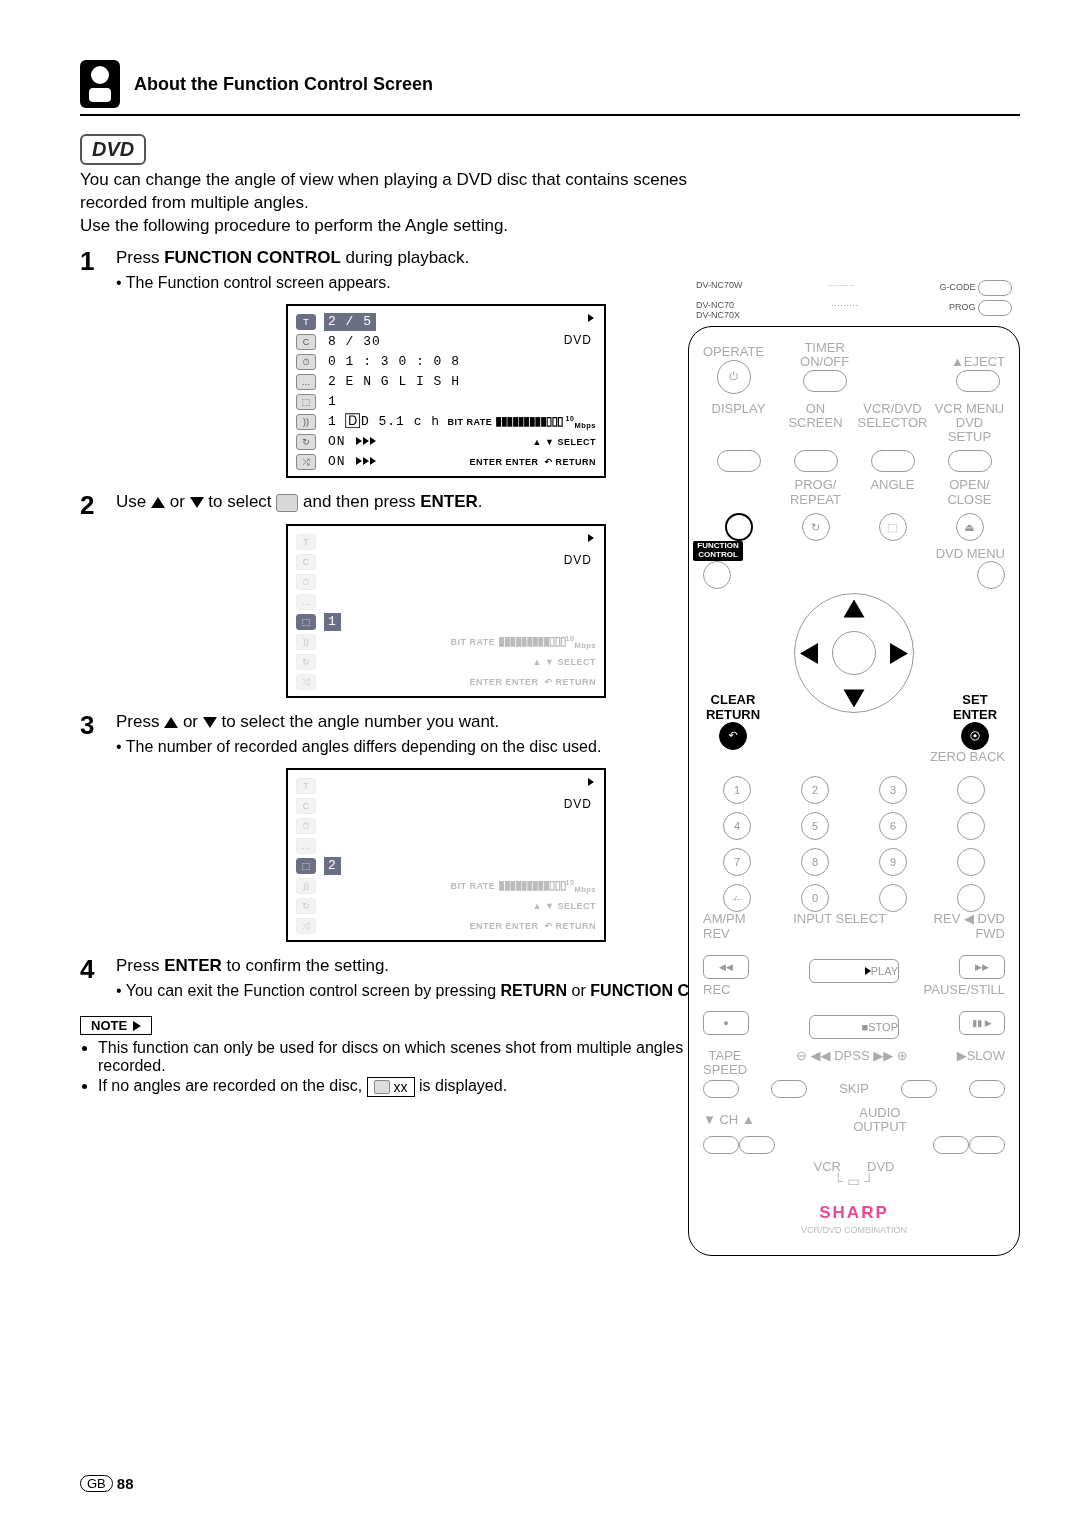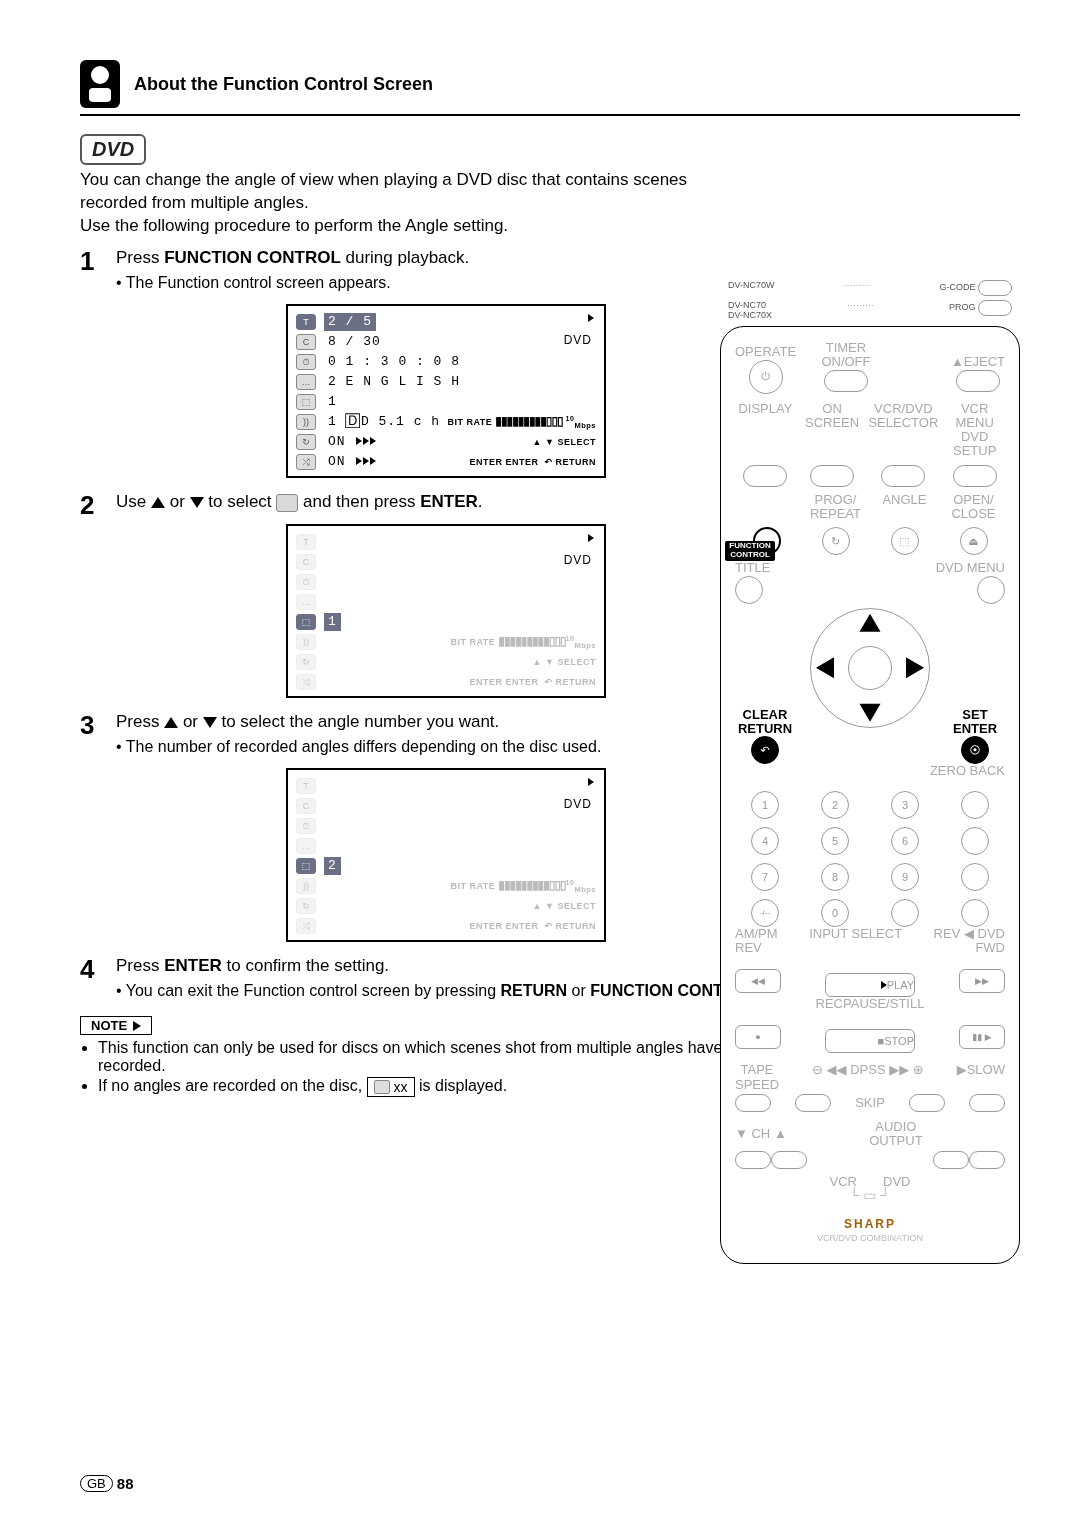--- a/index.html
+++ b/index.html
@@ -151,21 +151,21 @@
     content:"";display:inline-block;width:0;height:0;
     border-top:5px solid transparent;border-bottom:5px solid transparent;border-left:8px solid #000;
   }
   .notes { font-size:16px;margin-top:4px;width:720px; }
   .notes li { margin-left:18px; list-style:disc; margin-bottom:2px; }
 
   
   .remote-wrap {
     position:absolute;
     right:60px; top:280px;
-    width:300px;
+    width:332px;
   }
   .remote {
     border:1.5px solid #000;border-radius:24px;
     padding:14px 14px 20px 14px;
     font-size:9px;
     color:#999;
     position:relative;
     background:#fff;
   }
   .remote .btn-oval { width:44px;height:22px;border:1px solid #999;border-radius:11px;display:inline-block; }
@@ -183,21 +183,21 @@
   .remote .dpad .up{top:0;left:45px;clip-path:polygon(50% 20%,85% 80%,15% 80%);}
   .remote .dpad .dn{bottom:0;left:45px;clip-path:polygon(15% 20%,85% 20%,50% 80%);}
   .remote .dpad .lf{left:0;top:45px;clip-path:polygon(20% 50%,80% 15%,80% 85%);}
   .remote .dpad .rt{right:0;top:45px;clip-path:polygon(20% 15%,80% 50%,20% 85%);}
   .remote .dpad .ctr{position:absolute;inset:38px;border:1px solid #999;border-radius:50%;background:#fff;}
   .remote .btn-round.blk{background:#000;border-color:#000;color:#fff;}
   .remote .keypad{display:grid;grid-template-columns:repeat(4,1fr);gap:8px 10px;justify-items:center;margin-top:12px;}
   .remote .wide{display:flex;justify-content:space-between;align-items:center;margin-top:10px;}
   .remote .pill{width:46px;height:24px;border:1px solid #999;border-radius:6px;}
   .remote .pill.play{width:90px;display:flex;align-items:center;justify-content:flex-end;gap:0;color:#999;font-size:11px;margin-top:8px;}
-  .remote .brand{text-align:center;font-weight:bold;color:#a16207;letter-spacing:2px;font-size:12px;margin-top:14px;}
+  .remote .brand{text-align:center;font-weight:bold;color:#ec4899;letter-spacing:2px;font-size:17px;margin-top:14px;}
   .remote .sub{text-align:center;color:#bbb;font-size:9px;margin-top:2px;}
   .func-hl{
     position:absolute;left:4px;top:214px;
     background:#000;color:#fff;font-size:8px;font-weight:bold;
     padding:1px 3px;border-radius:2px;line-height:1.1;text-align:center;
     width:50px;
   }
   .remote .btn-round.func{border:2px solid #000;}
 
   .pagefoot {
@@ -497,21 +497,21 @@
     </div>
     <div class="wide">
       <div class="pill" style="display:flex;align-items:center;justify-content:center">◀◀</div>
       <div class="pill play">
           <span class="tri-right-sm"></span>
           <span>PLAY</span>
         </div>
       <div class="pill" style="display:flex;align-items:center;justify-content:center">▶▶</div>
     </div>
 
-    <div style="display:flex;justify-content:center" class="lbl">
+    <div style="display:flex;justify-content:space-between" class="lbl">
       <span>REC</span>
         <span></span>
       <span>PAUSE/STILL</span>
     </div>
     <div class="wide">
       <div class="pill" style="display:flex;align-items:center;justify-content:center">●</div>
       <div class="pill play">■ <span>STOP</span></div>
       <div class="pill" style="display:flex;align-items:center;justify-content:center">▮▮ ▶</div>
     </div>
 

